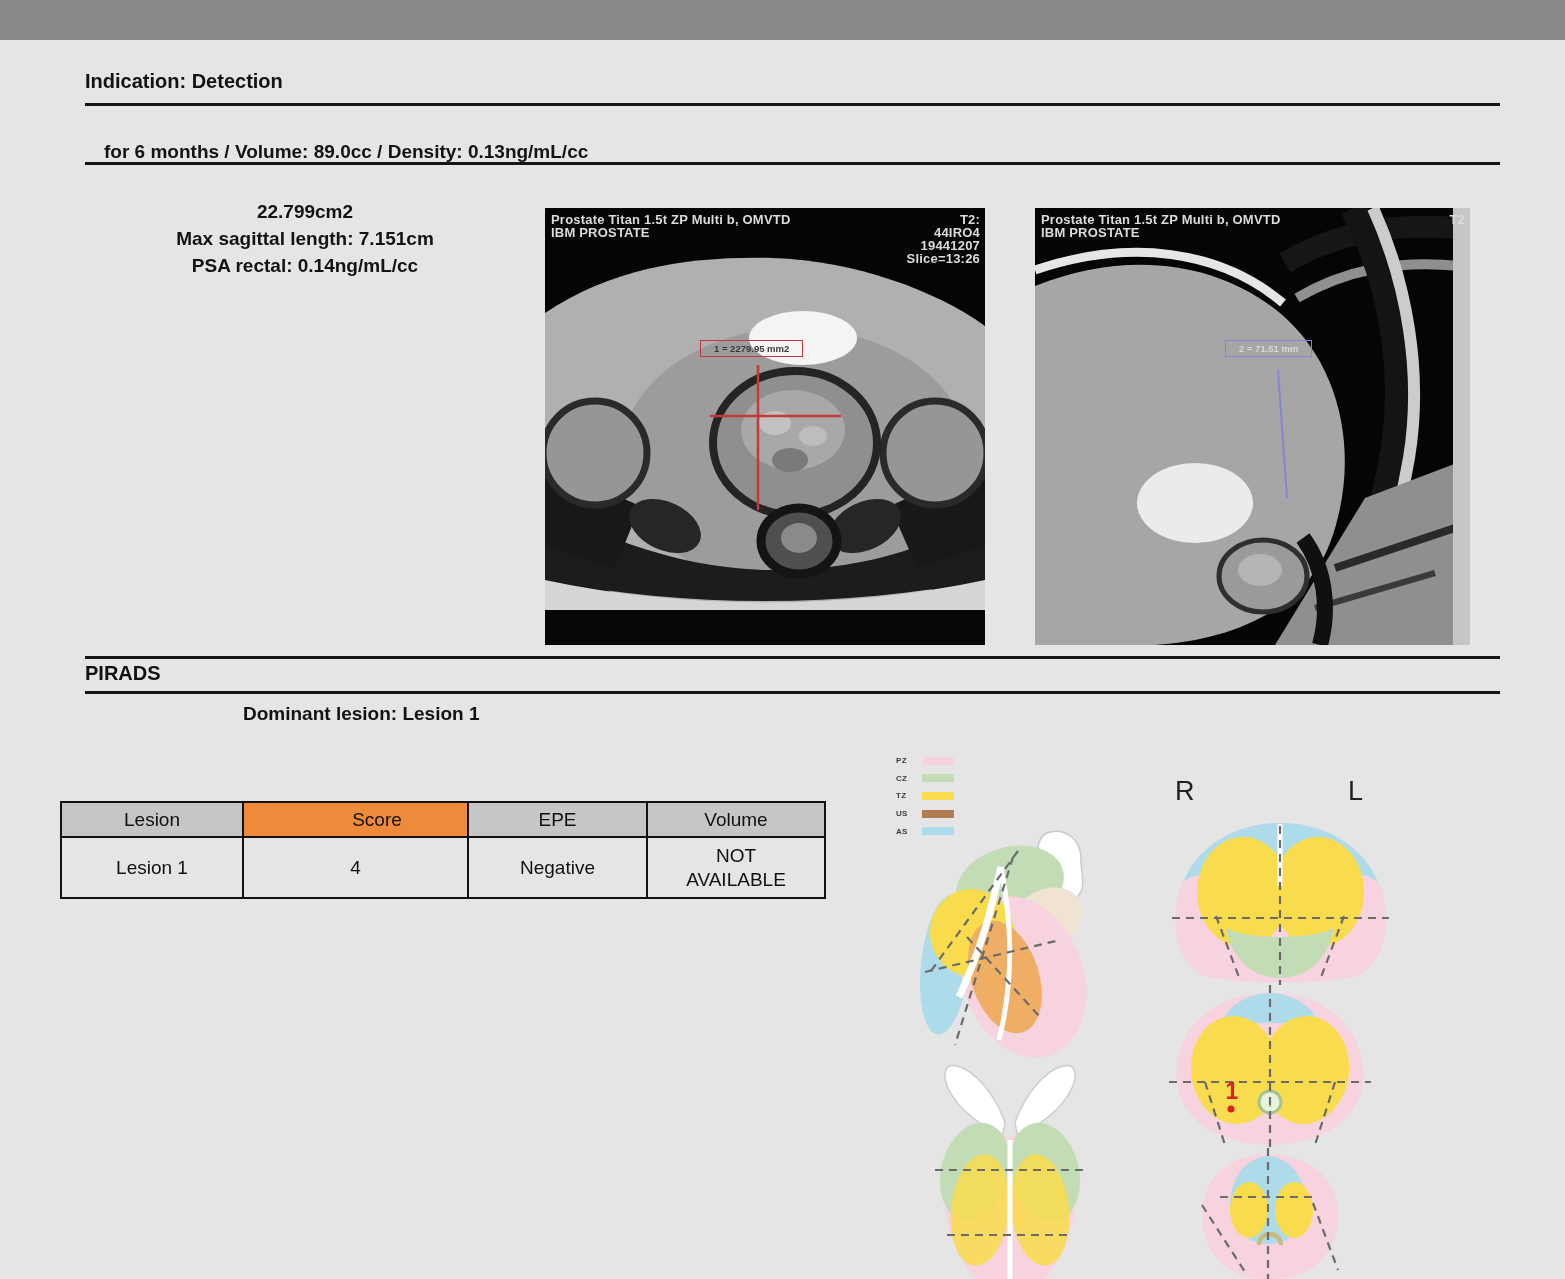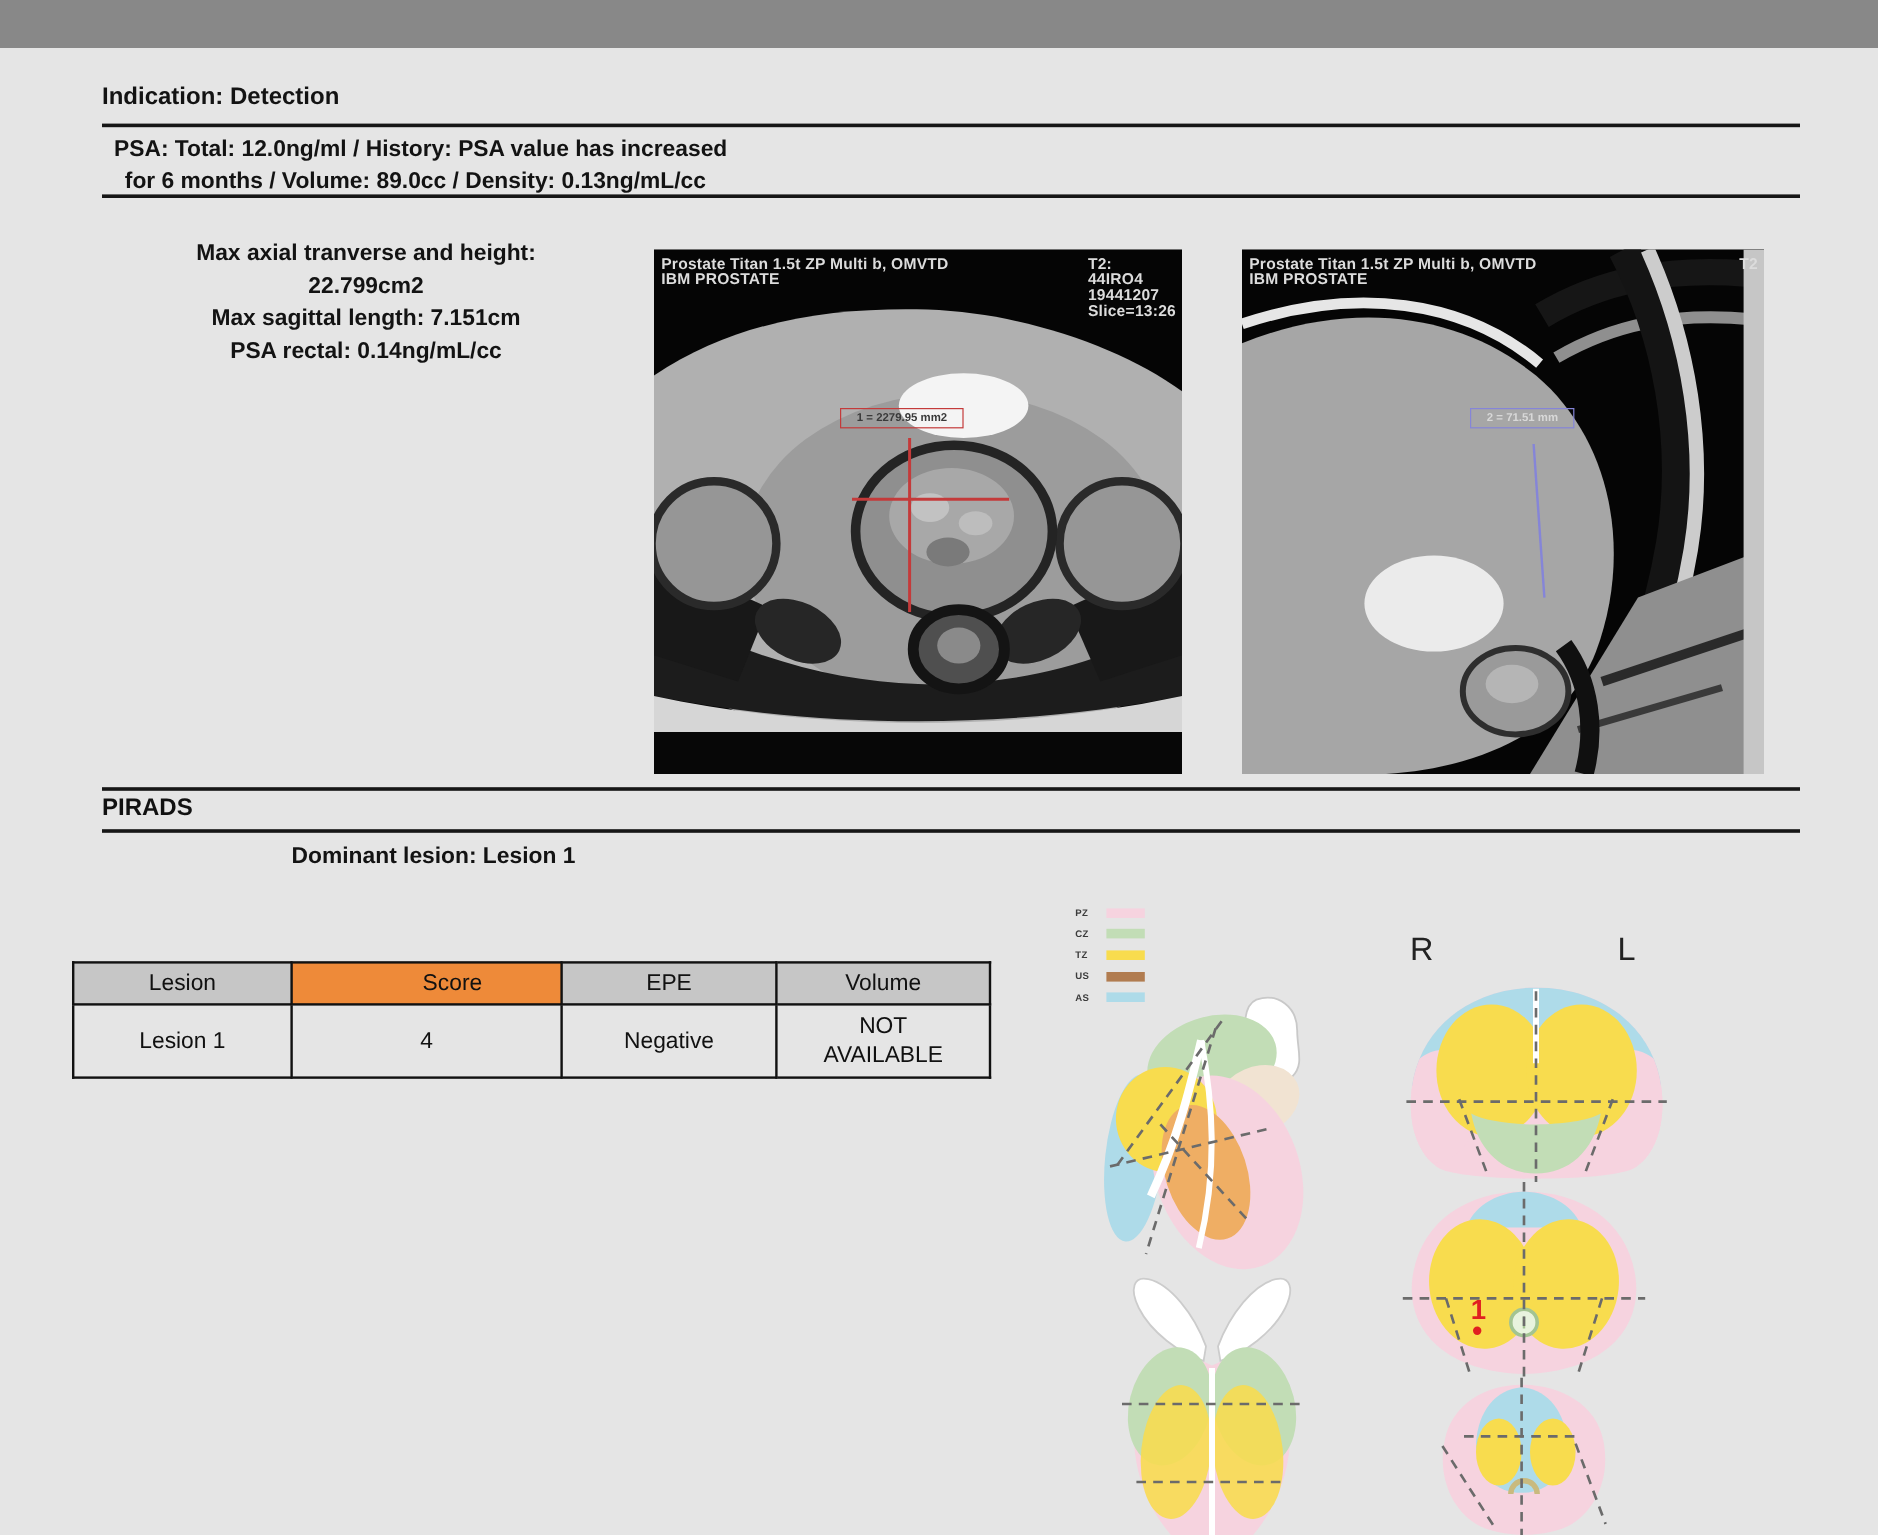--- a/index.html
+++ b/index.html
@@ -6,21 +6,21 @@
   .page{position:relative;width:1565px;height:1279px;background:#e5e5e5;overflow:hidden;
         font-family:"Liberation Sans","DejaVu Sans",sans-serif;color:#111;margin-top:40px;}
   .abs{position:absolute;}
   .hline{position:absolute;background:#161616;height:3px;}
   .t-bold{font-weight:bold;font-size:19px;line-height:27px;color:#131313;}
   .t-head{font-weight:bold;font-size:20px;color:#131313;}
   .meas{width:440px;text-align:center;}
   .mri{position:absolute;background:#000;}
   .mri svg{display:block;}
   .mri-txt{position:absolute;color:#dcdcdc;font-size:13px;font-weight:bold;line-height:13px;letter-spacing:.2px;}
-  .mri-txt.right{text-align:left;}
+  .mri-txt.right{text-align:right;}
   .ann-box{position:absolute;border:1.5px solid #c43a3a;font-size:9.5px;font-weight:bold;
            padding:2px 13px;white-space:nowrap;}
   .lesion-table{border-collapse:collapse;table-layout:fixed;border-radius:23px;}
   .lesion-table td,.lesion-table th{border:2.5px solid #111;text-align:center;vertical-align:middle;
            font-size:19px;font-weight:500;color:#111;white-space:pre-line;line-height:24px;}
   .lesion-table th{height:31px;font-weight:500;}
   .lesion-table td{height:57px;}
   .legend{position:absolute;}
   .legend-row{display:flex;align-items:center;height:17.6px;}
   .legend-label{width:20px;font-size:8px;font-weight:bold;color:#3c3c3c;letter-spacing:.3px;}
@@ -29,26 +29,24 @@
   .diagram{position:absolute;}
 </style>
 </head>
 <body>
 
 <div class="page">
 
   <div class="abs t-head" style="left:85px;top:30px;">Indication: Detection</div>
   <div class="hline" style="left:85px;top:63px;width:1415px;"></div>
 
-  <div class="abs t-bold" style="left:95px;top:71px;">PSA: Total: 12.0ng/ml / History: PSA value has increased</div>
   <div class="abs t-bold" style="left:104px;top:98px;">for 6 months / Volume: 89.0cc / Density: 0.13ng/mL/cc</div>
   <div class="hline" style="left:85px;top:122px;width:1415px;"></div>
 
   <div class="abs meas t-bold" style="left:85px;top:158px;">
-    <div>Max axial tranverse and height:</div>
     <div>22.799cm2</div>
     <div>Max sagittal length: 7.151cm</div>
     <div>PSA rectal: 0.14ng/mL/cc</div>
   </div>
 
   <div class="mri" style="left:545px;top:168px;width:440px;height:437px;">
     <svg width="440" height="437" viewBox="0 0 440 437">
       <rect width="440" height="437" fill="#050505"></rect>
       <path d="M0,105 C70,58 150,48 228,50 C310,53 390,82 440,118 L440,352 C370,398 300,414 220,414 C140,414 65,392 0,348 Z" fill="#b0b0b0"></path>
       <ellipse cx="250" cy="250" rx="175" ry="130" fill="#9c9c9c"></ellipse>

